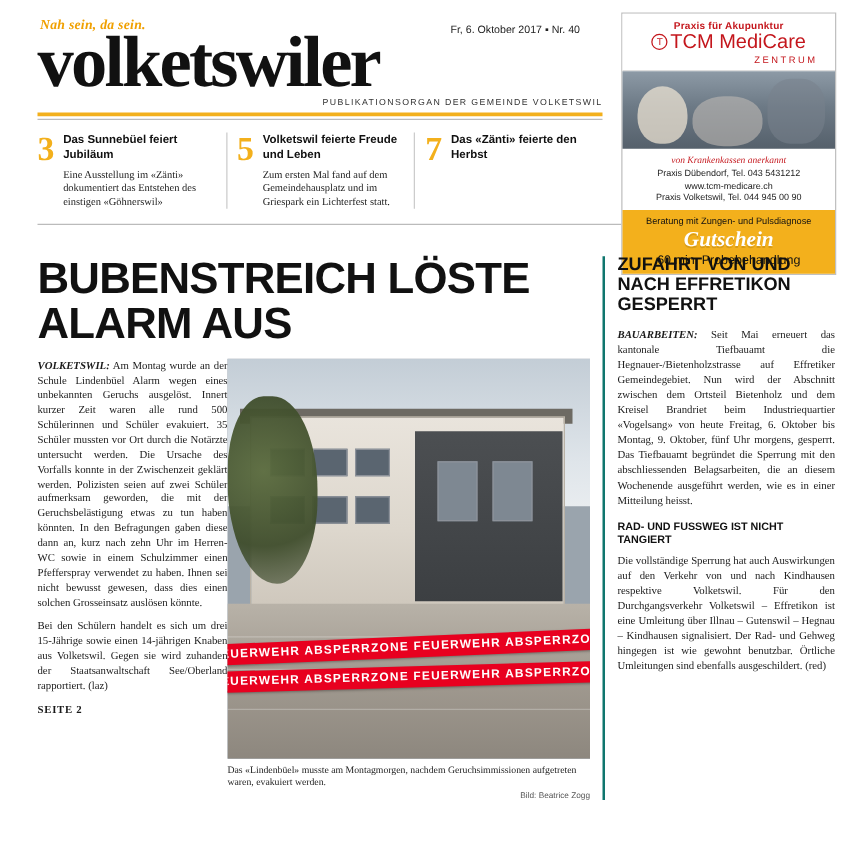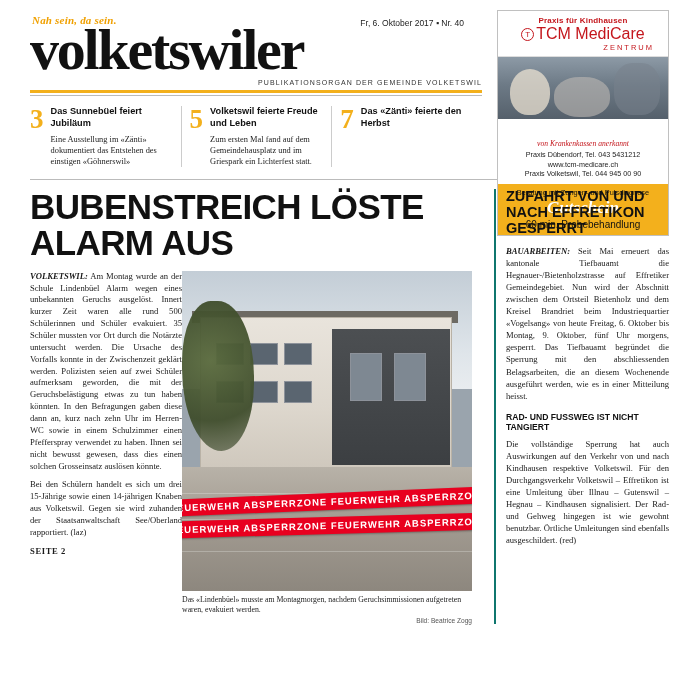--- a/index.html
+++ b/index.html
@@ -185,21 +185,21 @@
   }
   .ad-photo .blob2 {
     position: absolute; left: 56px; top: 20px; width: 56px; height: 40px;
     background: rgba(190,185,180,0.6); border-radius: 45%;
   }
   .ad-photo .blob3 {
     position: absolute; right: 8px; top: 6px; width: 46px; height: 52px;
     background: rgba(120,130,140,0.55); border-radius: 40%;
   }
   .ad-info {
-    padding: 20px 6px 5px 6px;
+    padding: 4px 6px 5px 6px;
     text-align: center;
   }
   .ad-info-head {
     font-family: "Liberation Serif", serif;
     font-style: italic;
     font-size: 7.6px;
     color: #c4161c;
     margin-bottom: 2px;
   }
   .ad-info-line {
@@ -239,23 +239,22 @@
   .main-rule {
     height: 1px;
     background: #bbb;
     margin: 12px 14px 0 16px;
   }
 
   
   .content {
     position: relative;
     display: flex;
-    margin-top: 9px;
+    margin-top: 25px;
     padding-left: 16px;
-    gap: 12px;
   }
   .col-left { width: 452px; padding-right: 10px; box-sizing: border-box; }
   .col-right {
     width: 186px;
     border-left: 2px solid #0f766e;
     padding-left: 10px;
     box-sizing: border-box;
   }
 
   .headline {
@@ -433,21 +432,21 @@
     <div class="teaser">
       <div class="teaser-num">7</div>
       <div class="teaser-body">
         <div class="teaser-title">Das «Zänti» feierte den Herbst</div>
       </div>
     </div>
   </div>
 
   <div class="ad-box">
     <div class="ad-head">
-      <div class="ad-head-line1">Praxis für Kindhausen</div>
+      <div class="ad-head-line1">Praxis für Akupunktur</div>
       <div class="ad-brand">
         <span class="tcm-mark">T</span><span>TCM MediCare</span>
       </div>
       <div class="ad-zentrum">ZENTRUM</div>
     </div>
     <div class="ad-photo">
       <div class="blob1"></div>
       <div class="blob2"></div>
       <div class="blob3"></div>
     </div>

